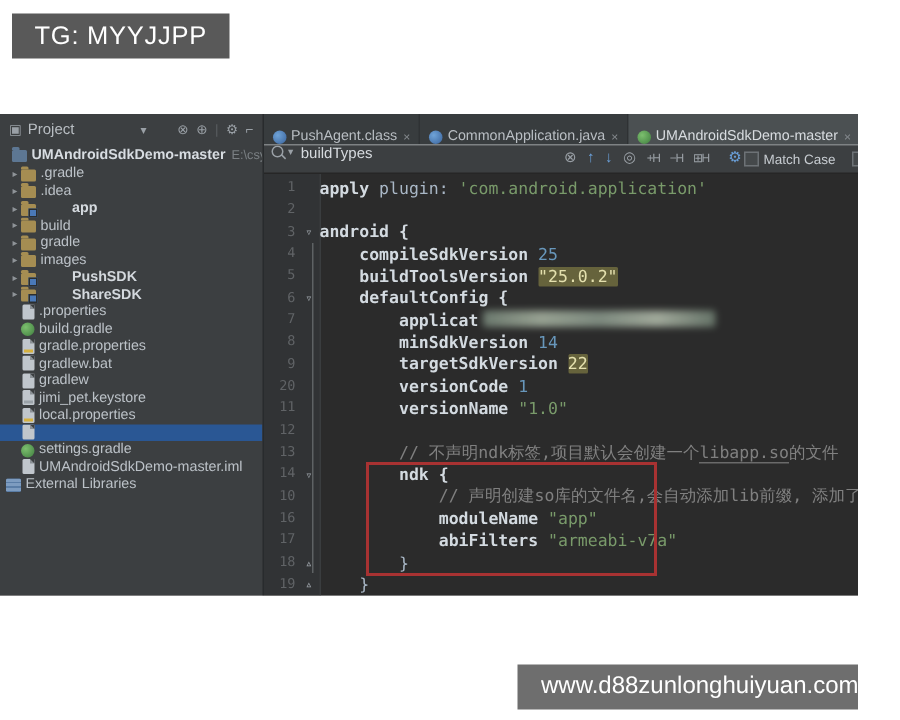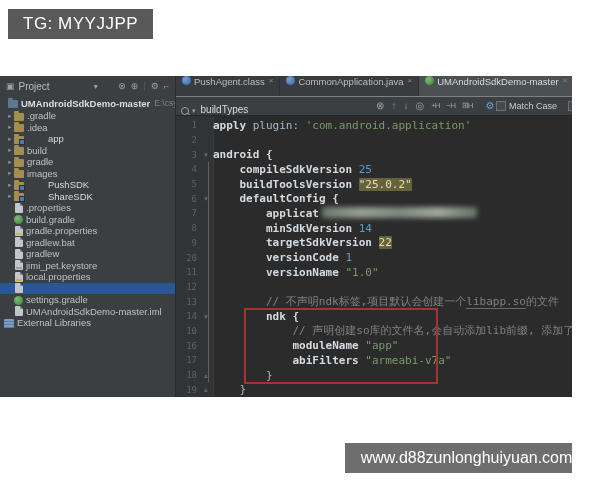--- a/index.html
+++ b/index.html
@@ -26,50 +26,50 @@
 
   .tree{flex:1;overflow:hidden;font-size:9.5px;color:#bcc2c8;}
   .troot{height:14px;display:flex;align-items:center;padding-left:8px;white-space:nowrap;overflow:hidden;}
   .troot .rname{font-weight:bold;color:#d8dde2;margin-left:3px;}
   .troot .rpath{color:#7b8084;font-size:8.5px;margin-left:4px;}
   .trow{height:11.5px;display:flex;align-items:center;white-space:nowrap;overflow:hidden;}
   .trow.sel{background:#2a5794;color:#ffffff;}
   .trow .arr{width:8px;margin-left:6px;flex:none;color:#8f9498;font-size:6.5px;text-align:center;}
   .trow.out .arr{width:0;margin-left:4px;}
   .tlabel{margin-left:3px;}
-  .tlabel.bold{font-weight:normal;color:#d4d9de;margin-left:24px;}
+  .tlabel.bold{font-weight:bold;color:#d4d9de;margin-left:24px;}
   .trow.sel .tlabel{color:#fff;margin-top:37px;}
 
   
   .ic{width:10px;height:10px;flex:none;position:relative;display:inline-block;}
   .ic-folder,.ic-module,.ic-rootfolder{height:8px;margin-top:2px;background:#a58d52;border-radius:1px;}
   .ic-folder::before,.ic-module::before,.ic-rootfolder::before{content:"";position:absolute;left:0;top:-2px;width:5px;height:2px;background:inherit;border-radius:1px 1px 0 0;}
   .ic-rootfolder{background:#5d7793;}
   .ic-module::after{content:"";position:absolute;right:-1px;bottom:-1px;width:4px;height:4px;background:#4a79b8;border:1px solid #2b2e30;}
   .ic-doc,.ic-props,.ic-key{width:8px;height:10px;margin-left:1px;background:#c0c6cc;border-radius:1px;}
   .ic-doc::before,.ic-props::before,.ic-key::before{content:"";position:absolute;right:0;top:0;border-style:solid;border-width:0 3px 3px 0;border-color:#3c3f41 #3c3f41 #8a9095 #8a9095;}
   .ic-props::after{content:"";position:absolute;left:1px;bottom:1px;width:6px;height:2px;background:#d6b13f;}
   .ic-key::after{content:"";position:absolute;left:1px;bottom:1px;width:6px;height:2px;background:#9aa2a8;}
   .ic-gradle{border-radius:50%;width:9px;height:9px;margin-top:1px;background:radial-gradient(circle at 35% 35%, #7cbf6e, #3f7d3f);}
   .ic-lib{width:10px;height:9px;margin-top:1px;background:repeating-linear-gradient(180deg,#7d9cc0 0 2px,#5a7da6 2px 3px);border-radius:1px;}
 
   
   .edcol{flex:1;display:flex;flex-direction:column;min-width:0;}
   .tabs{height:20px;flex:none;background:#383c3e;display:flex;align-items:stretch;overflow:hidden;}
-  .tab{display:flex;align-items:flex-start;gap:3px;padding:0 6px;font-size:9.5px;color:#b9bec3;
+  .tab{display:flex;align-items:flex-end;gap:3px;padding:0 6px;font-size:9.5px;color:#b9bec3;
        border-right:1px solid #2f3234;white-space:nowrap;}
   .tab.sel{background:#4b5052;color:#d8dce0;}
   .tab .x{color:#878c90;font-size:8px;margin-left:1px;}
   .ti{width:9px;height:9px;border-radius:50%;flex:none;}
   .ti-class{background:radial-gradient(circle at 35% 35%, #6fa3d8, #39639c);}
   .ti-gradle{background:radial-gradient(circle at 35% 35%, #7cbf6e, #3f7d3f);}
 
   .findbar{height:18px;flex:none;background:#3c3f41;border-top:1px solid #7e8284;
            border-bottom:1px solid #262626;position:relative;font-size:9px;color:#c7ccd1;overflow:hidden;}
-  .fb-left{position:absolute;left:5px;top:0;height:100%;display:flex;align-items:flex-end;gap:3px;}
+  .fb-left{position:absolute;left:5px;top:0;height:100%;display:flex;align-items:flex-start;gap:3px;}
   .mag{width:6px;height:6px;border:1px solid #9aa0a6;border-radius:50%;position:relative;flex:none;}
   .mag::after{content:"";position:absolute;width:4px;height:1px;background:#9aa0a6;right:-3px;bottom:-1px;transform:rotate(45deg);}
   .fb-caret{color:#9aa0a6;font-size:7px;}
   .fb-query{color:#d6dade;font-size:10px;margin-left:2px;}
   .fb-icons{position:absolute;left:200px;top:0;height:100%;display:flex;align-items:center;gap:7px;}
   .fbi{color:#9aa0a6;font-size:10px;line-height:1;}
   .fbi.blue{color:#6a9fd8;}
   .fbi.small{font-size:8px;letter-spacing:-1px;}
   .fb-opts{position:absolute;left:320px;top:0;height:100%;display:flex;align-items:center;gap:3px;white-space:nowrap;}
   .cb{width:8px;height:8px;background:#45494b;border:1px solid #6d7276;flex:none;}

